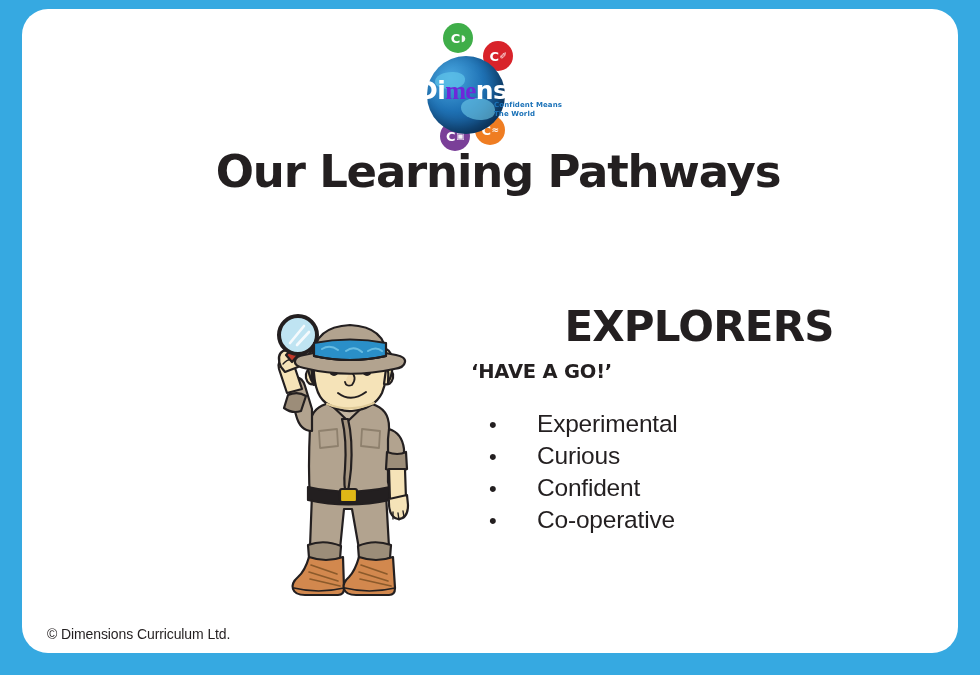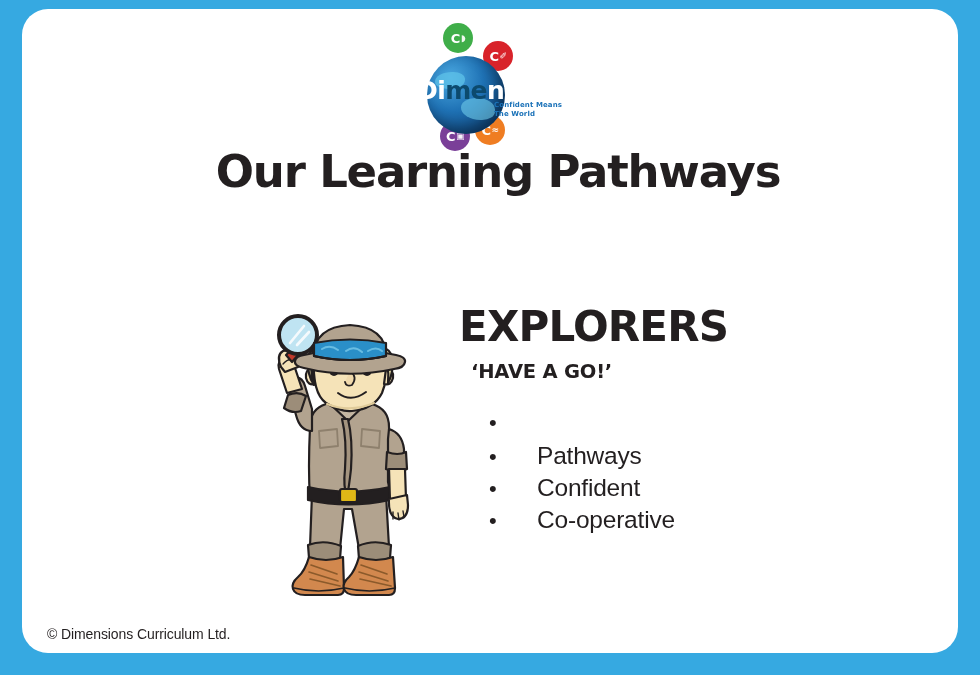--- a/index.html
+++ b/index.html
@@ -85,21 +85,21 @@
     top: 57px;
     width: 150px;
     font-family: "DejaVu Sans", sans-serif;
     font-size: 25px;
     font-weight: bold;
     letter-spacing: -0.6px;
     line-height: 1;
     white-space: nowrap;
   }
   .lw-a { color: #ffffff; }
-  .lw-b { color: #0c4a6e; }
+  .lw-b { color: #6d28d9; font-family: Liberation Serif, serif; }
   .logo-tag {
     position: absolute;
     left: 79px;
     top: 80px;
     width: 70px;
     color: #1b72b8;
     font-family: "DejaVu Sans", sans-serif;
     font-size: 7px;
     font-weight: bold;
     line-height: 1.35;
@@ -158,20 +158,21 @@
     width: 480px;
   }
   .pathway-name {
     color: #231f20;
     font-family: "DejaVu Sans", sans-serif;
     font-weight: bold;
     font-size: 42px;
     letter-spacing: -0.8px;
     line-height: 1.04;
     margin: 0 0 8px 0;
+    text-align: center;
   }
   .pathway-motto {
     color: #231f20;
     font-family: "DejaVu Sans", sans-serif;
     font-weight: bold;
     font-size: 19.5px;
     letter-spacing: -0.2px;
     line-height: 1.1;
     margin: 12px;
   }
@@ -346,24 +347,25 @@
         </g>
       </svg>
     </div>
 
     <div class="pathway">
       <h2 class="pathway-name">EXPLORERS</h2>
       <p class="pathway-motto">‘HAVE A GO!’</p>
       <ul class="traits">
         <li class="trait">
           <span class="trait-bullet">•</span>
+          <span class="trait-label">Experimental</span>
         </li>
         <li class="trait">
           <span class="trait-bullet">•</span>
-          <span class="trait-label">Pathways</span>
+          <span class="trait-label">Curious</span>
         </li>
         <li class="trait">
           <span class="trait-bullet">•</span>
           <span class="trait-label">Confident</span>
         </li>
         <li class="trait">
           <span class="trait-bullet">•</span>
           <span class="trait-label">Co-operative</span>
         </li>
       </ul>

